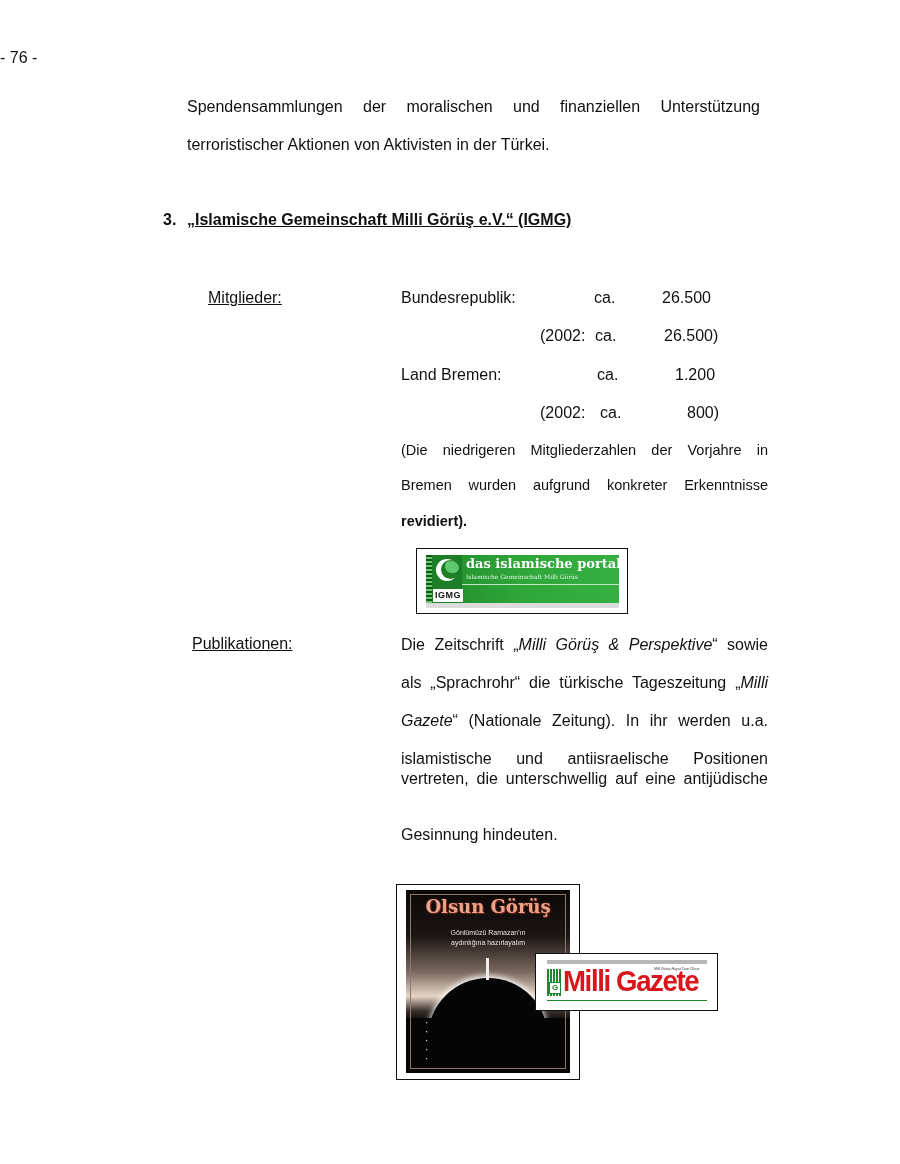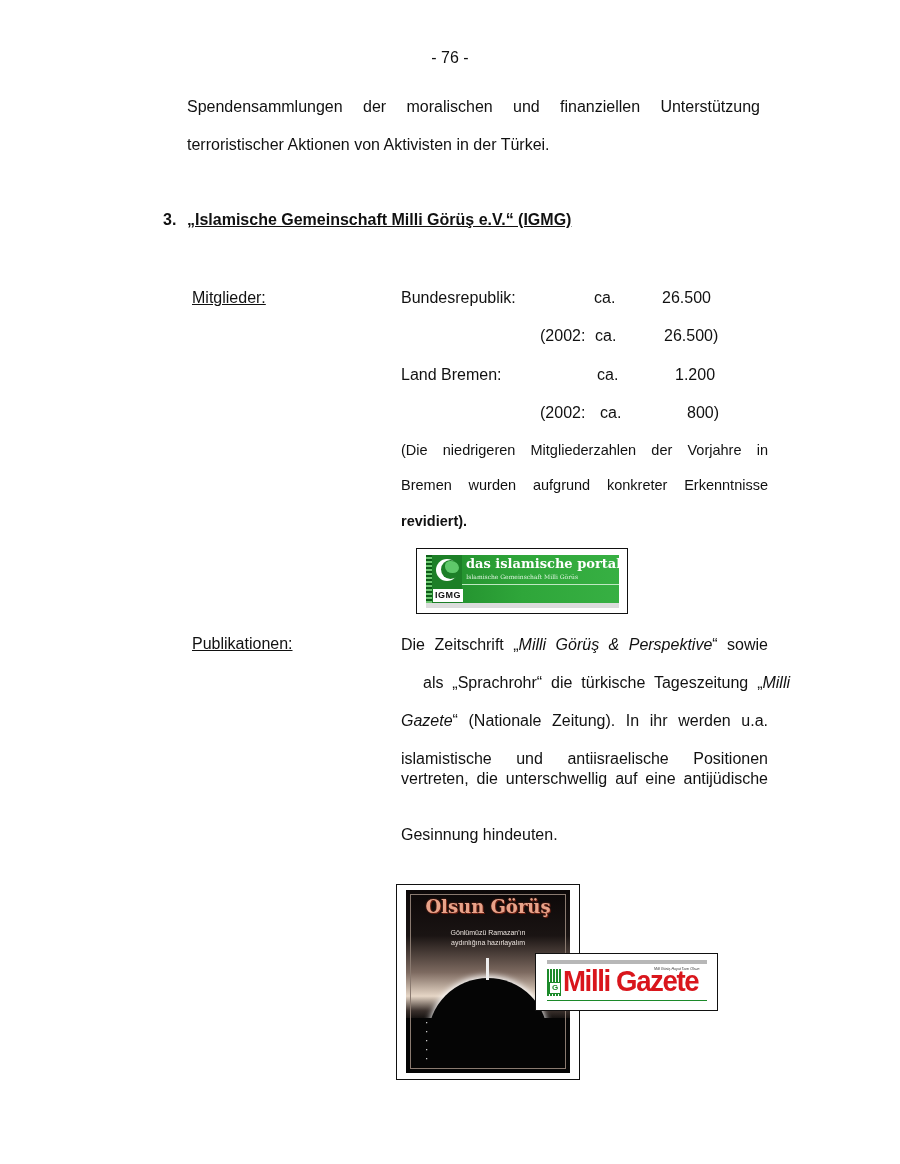--- a/index.html
+++ b/index.html
@@ -12,21 +12,20 @@
       height: 1164px;
       position: relative;
       overflow: hidden;
       font-family: "Liberation Sans", sans-serif;
       color: #111111;
       font-size: 16px;
     }
     .abs { position: absolute; }
     .page-number {
       top: 49px; left: 0; width: 900px;
-      text-align: center;
       font-size: 16px;
     }
     .para-line {
       left: 187px; width: 573px;
       font-size: 16px;
       line-height: 20px;
     }
     .justify {
       text-align: justify;
       text-align-last: justify;
@@ -201,21 +200,21 @@
 
 <div class="abs page-number">- 76 -</div>
 
 <div class="abs para-line justify" style="top:97px;">Spendensammlungen der moralischen und finanziellen Unterstützung</div>
 <div class="abs para-line" style="top:135px;">terroristischer Aktionen von Aktivisten in der Türkei.</div>
 
 <div class="abs heading">
   <span class="num">3.</span><span class="title">„Islamische Gemeinschaft Milli Görüş e.V.“ (IGMG)</span>
 </div>
 
-<div class="abs label-u" style="top:289px; left:192px;text-align:center;">Mitglieder:</div>
+<div class="abs label-u" style="top:289px; left:208px;text-align:center;">Mitglieder:</div>
 
 <div class="abs cell" style="top:289px; left:401px;">Bundesrepublik:</div>
 <div class="abs cell" style="top:289px; left:594px;">ca.</div>
 <div class="abs cell" style="top:289px; left:662px;">26.500</div>
 
 <div class="abs cell" style="top:327px; left:540px;">(2002:</div>
 <div class="abs cell" style="top:327px; left:595px;">ca.</div>
 <div class="abs cell" style="top:327px; left:664px;">26.500)</div>
 
 <div class="abs cell" style="top:366px; left:401px;">Land Bremen:</div>
@@ -243,21 +242,21 @@
     <div class="igmg-rule"></div>
   </div>
   <div class="igmg-bottom"></div>
 </div>
 
 <div class="abs label-u" style="top:635px; left:192px;">Publikationen:</div>
 
 <div class="abs pub-line justify" style="top:635px;">
   <span>Die Zeitschrift „</span><i>Milli Görüş &amp; Perspektive</i><span>“ sowie</span>
 </div>
-<div class="abs pub-line justify" style="top:673px;margin-left:22px;">
+<div class="abs pub-line justify" style="top:673px;">
   <span>als „Sprachrohr“ die türkische Tageszeitung „</span><i>Milli</i>
 </div>
 <div class="abs pub-line justify" style="top:711px;">
   <i>Gazete</i><span>“ (Nationale Zeitung). In ihr werden u.a.</span>
 </div>
 <div class="abs pub-line justify" style="top:749px;">islamistische und antiisraelische Positionen</div>
 <div class="abs pub-line justify" style="top:769px;">vertreten, die unterschwellig auf eine antijüdische</div>
 <div class="abs pub-line" style="top:825px;">Gesinnung hindeuten.</div>
 
 <div class="abs cover-frame">

